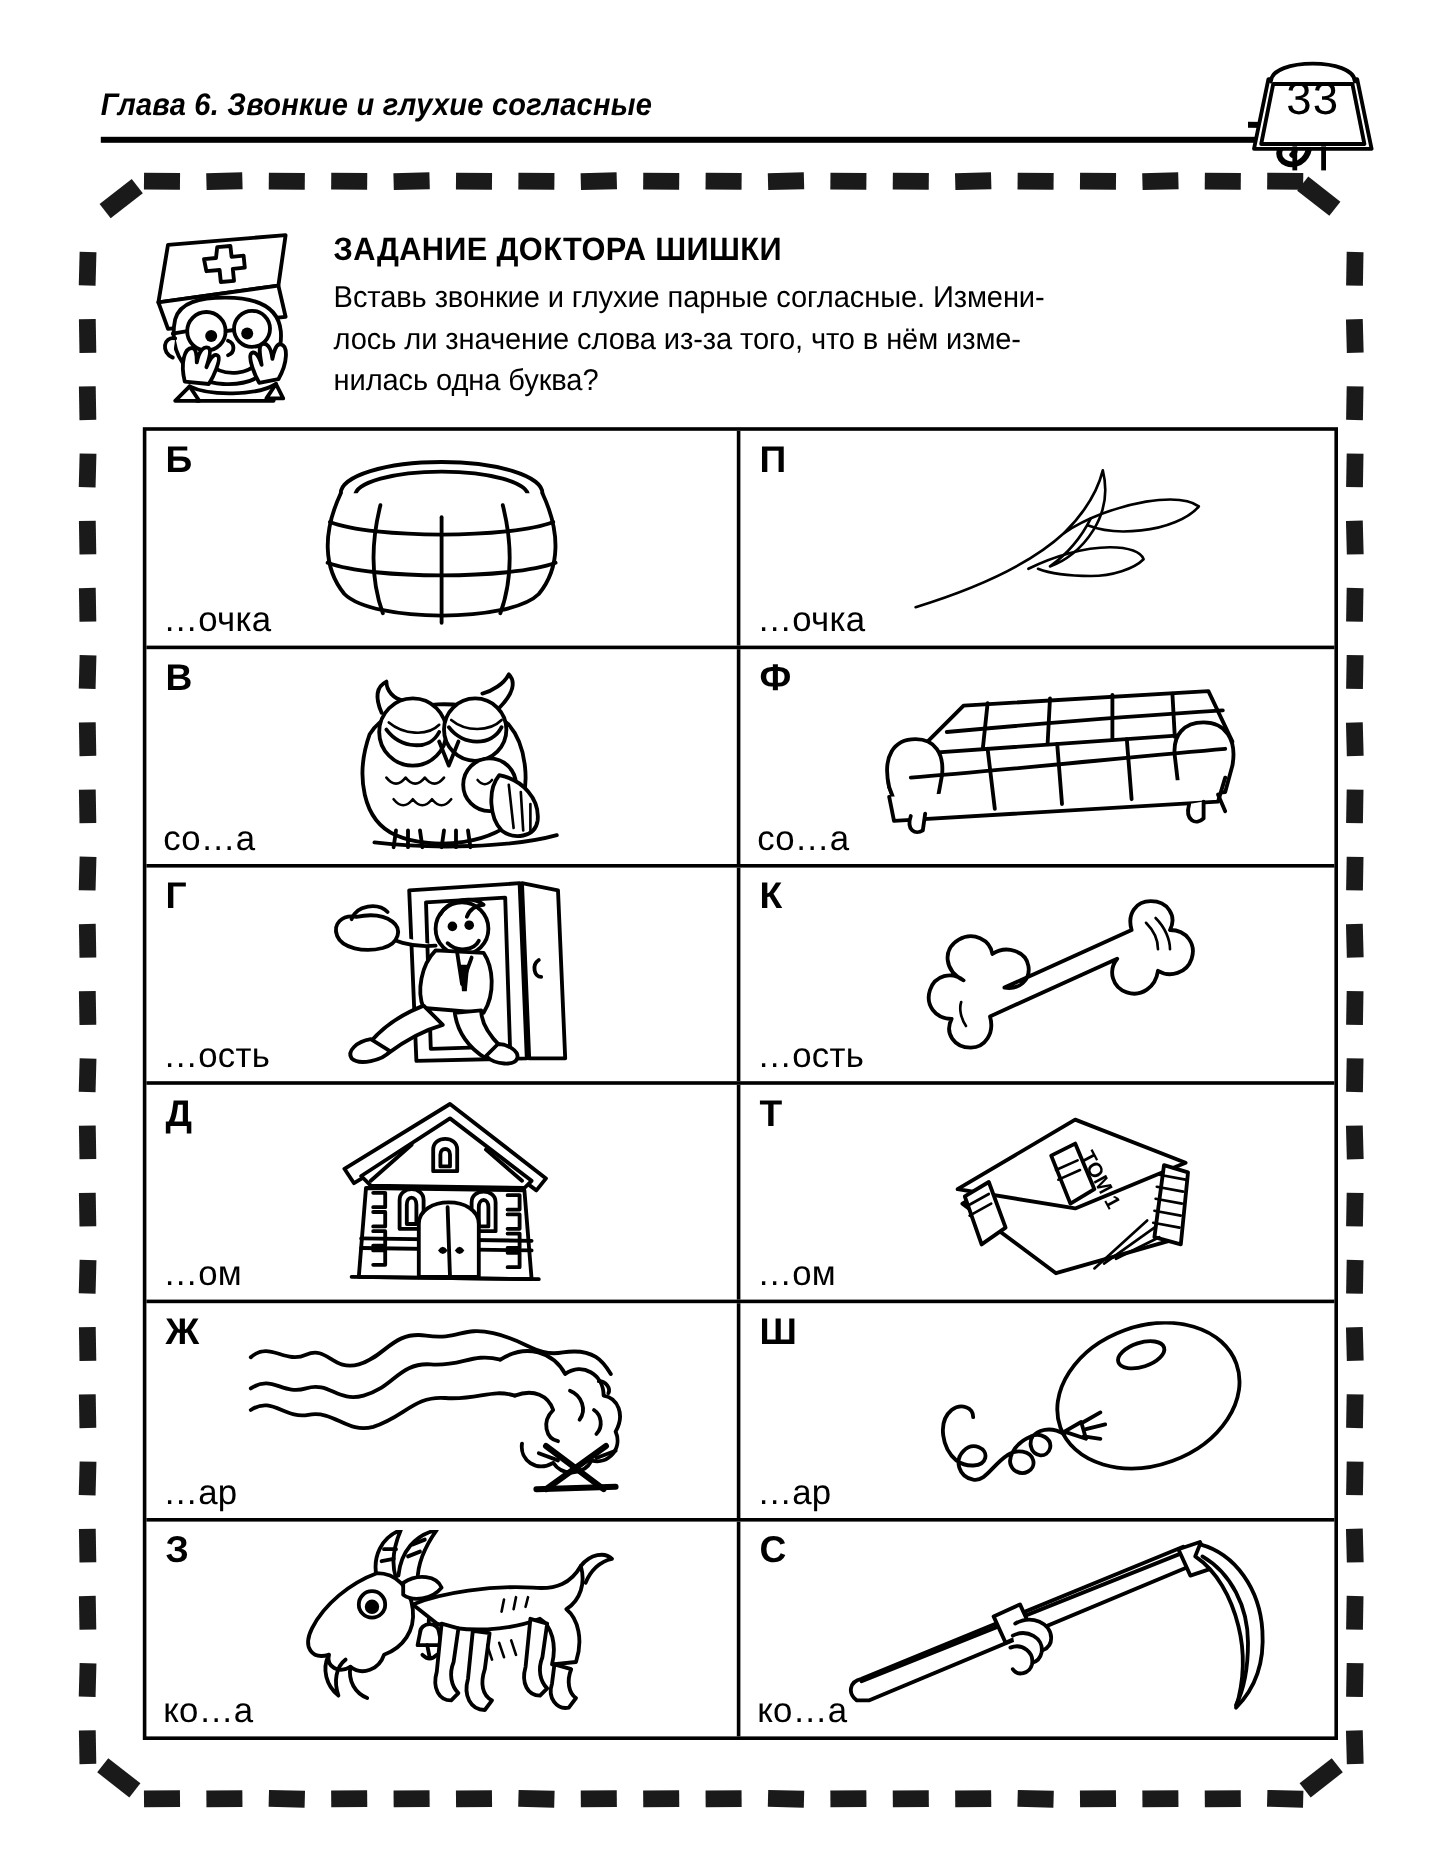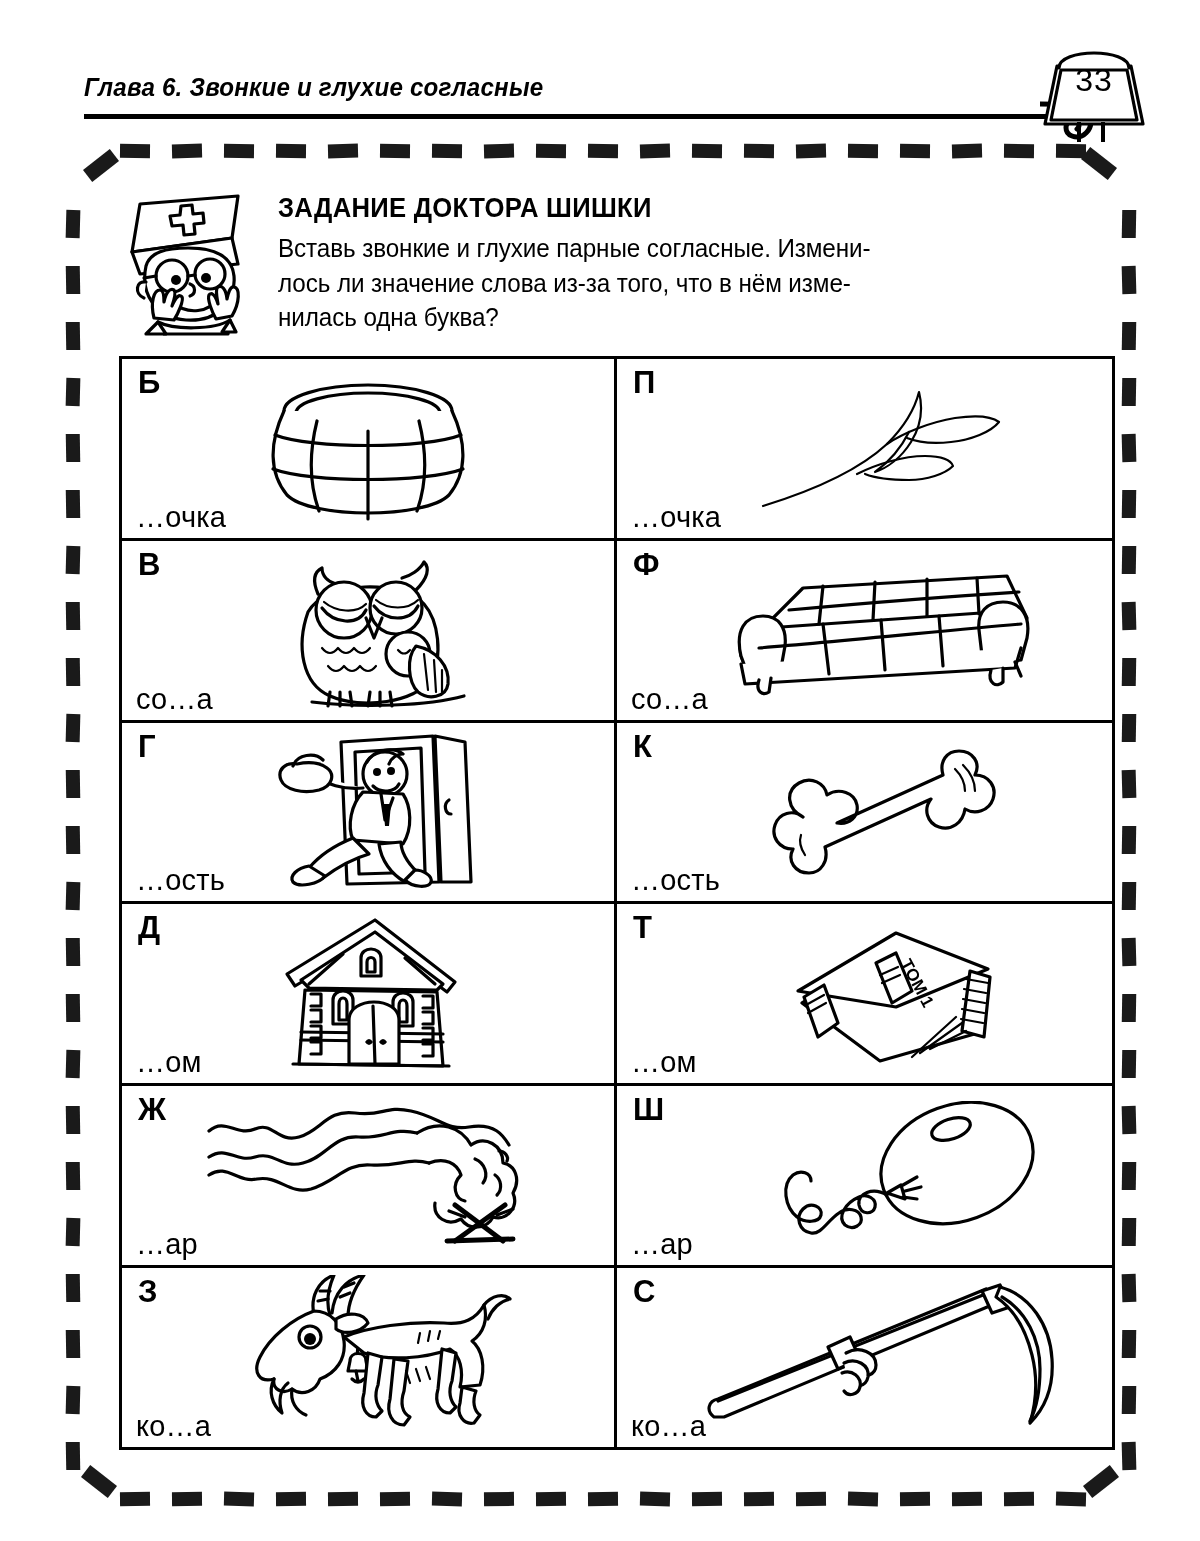--- a/index.html
+++ b/index.html
@@ -57,21 +57,21 @@
     top: 42px;
     width: 122px;
     height: 86px;
   }
   #page-number {
     position: absolute;
     left: 1033px;
     top: 62px;
     width: 122px;
     text-align: center;
-    font-size: 32px;
+    font-size: 38px;
     font-weight: 400;
     font-family: "Liberation Sans", sans-serif;
     letter-spacing: 1px;
   }
   #badge-legs {
     position: absolute;
     left: 1073px;
     top: 122px;
     width: 44px;
     height: 20px;

